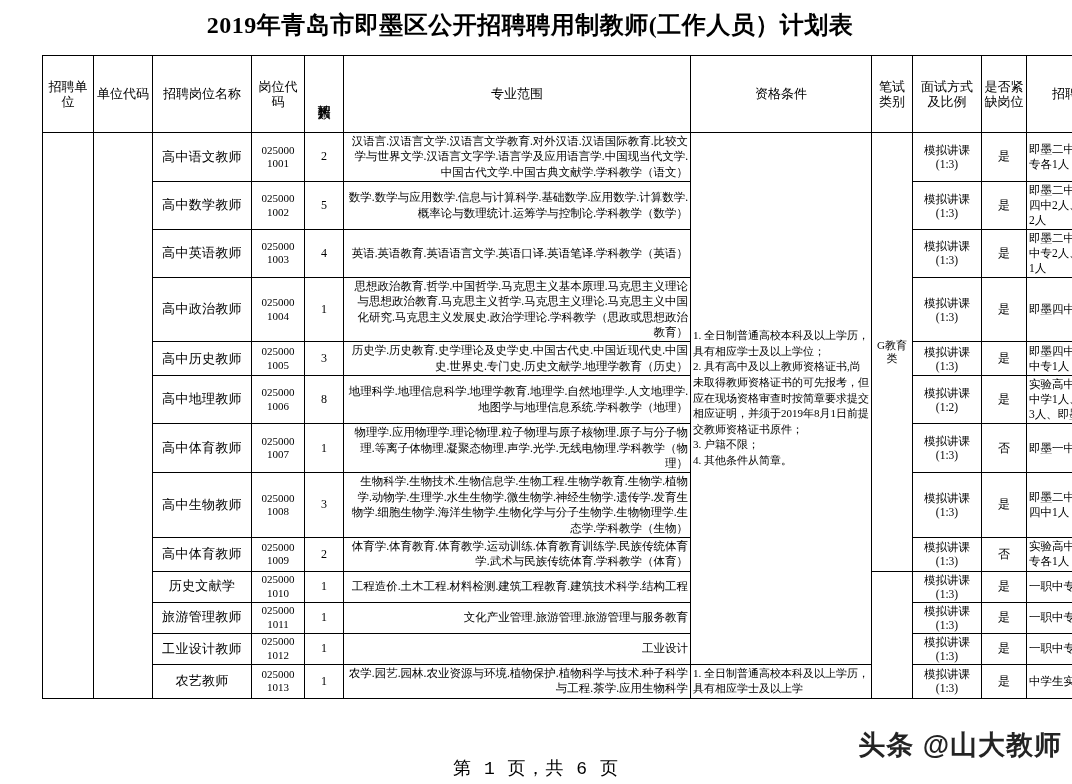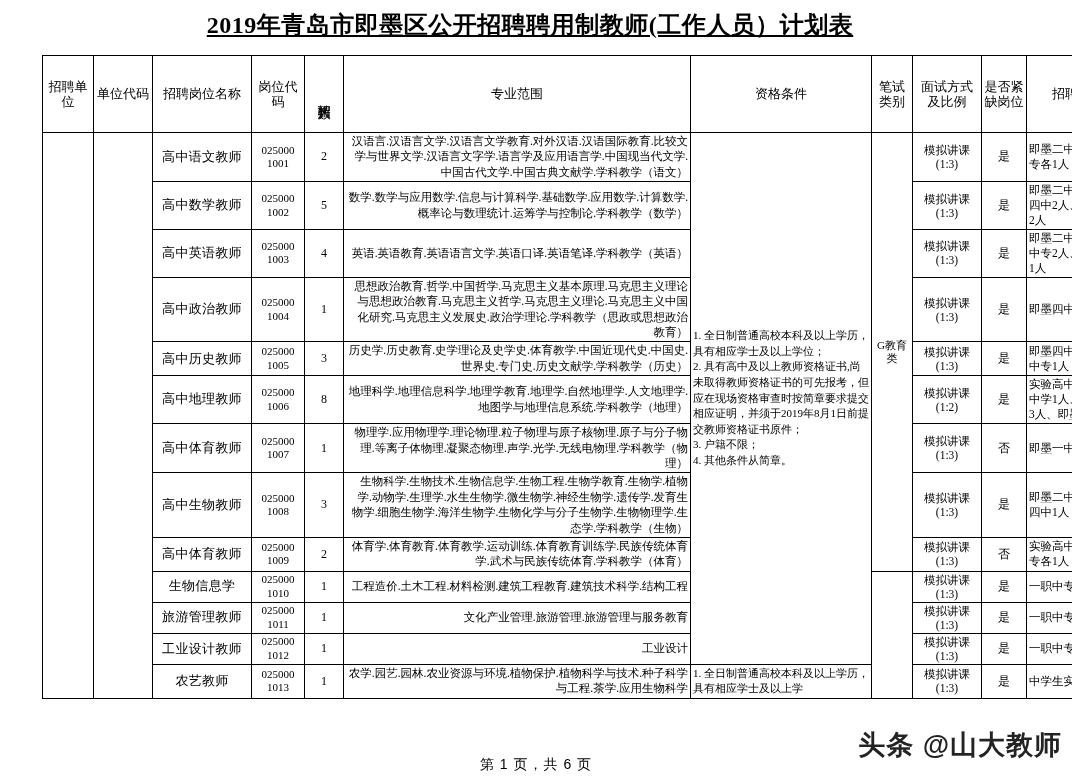--- a/index.html
+++ b/index.html
@@ -28,21 +28,20 @@
     position: absolute;
     left: 0;
     top: 9px;
     width: 1060px;
     text-align: center;
     font-size: 24px;
     font-weight: bold;
     letter-spacing: 0.5px;
     font-family: "Liberation Serif", "DejaVu Serif", serif;
     white-space: nowrap;
-    text-decoration: underline;
   }
 
   #table-wrap {
     position: absolute;
     left: 22px;
     top: 55px;
     width: 1032px;
     padding-left: 20px;
   }
 
@@ -137,23 +136,23 @@
     padding: 2px 3px;
   }
   td.c-empty { background: #ffffff; }
 
   #footer {
     position: absolute;
     left: 0;
     top: 756px;
     width: 1072px;
     text-align: center;
-    font-size: 14px;
+    font-size: 18px;
     letter-spacing: 1px;
-    font-family: Liberation Sans, sans-serif;
+    font-family: Liberation Mono, monospace;
   }
 
   #watermark {
     position: absolute;
     right: 10px;
     top: 727px;
     font-size: 27px;
     font-weight: bold;
     color: #000000;
     opacity: 0.86;
@@ -225,21 +224,21 @@
             <td class="c-count">1</td>
             <td class="c-major">思想政治教育.哲学.中国哲学.马克思主义基本原理.马克思主义理论与思想政治教育.马克思主义哲学.马克思主义理论.马克思主义中国化研究.马克思主义发展史.政治学理论.学科教学（思政或思想政治教育）</td>
             <td class="c-interview">模拟讲课<br>(1:3)</td>
             <td class="c-shortage">是</td>
             <td class="c-hiringunit">即墨四中</td>
           </tr>
           <tr>
             <td class="c-postname">高中历史教师</td>
             <td class="c-postcode">025000<br>1005</td>
             <td class="c-count">3</td>
-            <td class="c-major">历史学.历史教育.史学理论及史学史.体育教学.中国近现代史.中国史.世界史.专门史.历史文献学.学科教学（历史）</td>
+            <td class="c-major">历史学.历史教育.史学理论及史学史.中国古代史.中国近现代史.中国史.世界史.专门史.历史文献学.地理学教育（历史）</td>
             <td class="c-interview">模拟讲课<br>(1:3)</td>
             <td class="c-shortage">是</td>
             <td class="c-hiringunit">即墨四中2人、一职中专1人</td>
           </tr>
           <tr>
             <td class="c-postname">高中地理教师</td>
             <td class="c-postcode">025000<br>1006</td>
             <td class="c-count">8</td>
             <td class="c-major">地理科学.地理信息科学.地理学教育.地理学.自然地理学.人文地理学.地图学与地理信息系统.学科教学（地理）</td>
             <td class="c-interview">模拟讲课<br>(1:2)</td>
@@ -267,21 +266,21 @@
           <tr>
             <td class="c-postname">高中体育教师</td>
             <td class="c-postcode">025000<br>1009</td>
             <td class="c-count">2</td>
             <td class="c-major">体育学.体育教育.体育教学.运动训练.体育教育训练学.民族传统体育学.武术与民族传统体育.学科教学（体育）</td>
             <td class="c-interview">模拟讲课<br>(1:3)</td>
             <td class="c-shortage">否</td>
             <td class="c-hiringunit">实验高中、二职中专各1人</td>
           </tr>
           <tr>
-            <td class="c-postname">生物信息学</td>
+            <td class="c-postname">历史文献学</td>
             <td class="c-postcode">025000<br>1010</td>
             <td class="c-count">1</td>
             <td class="c-major">工程造价.土木工程.材料检测.建筑工程教育.建筑技术科学.结构工程</td>
             <td class="c-written" rowspan="4"></td>
             <td class="c-interview">模拟讲课<br>(1:3)</td>
             <td class="c-shortage">是</td>
             <td class="c-hiringunit">一职中专</td>
           </tr>
           <tr>
             <td class="c-postname">旅游管理教师</td>

